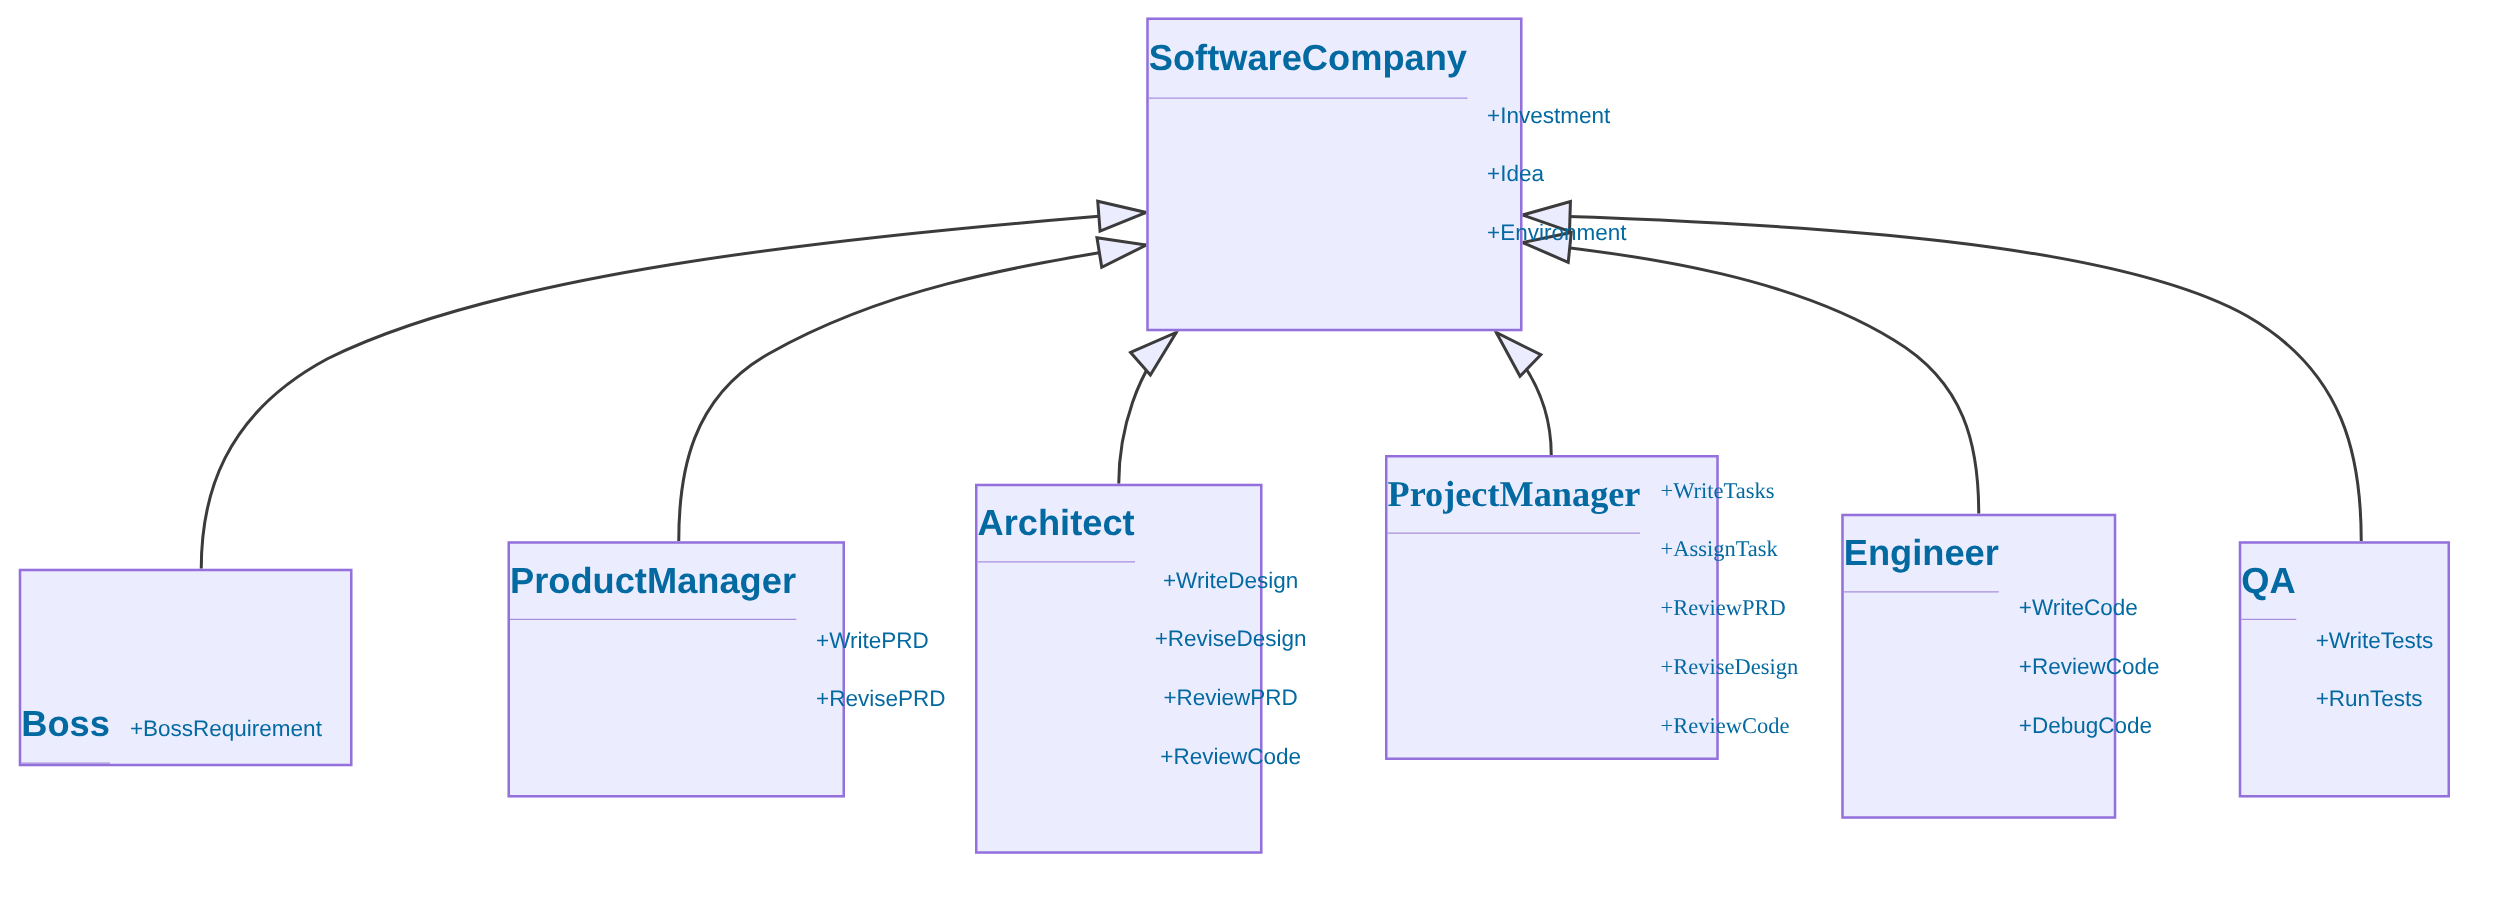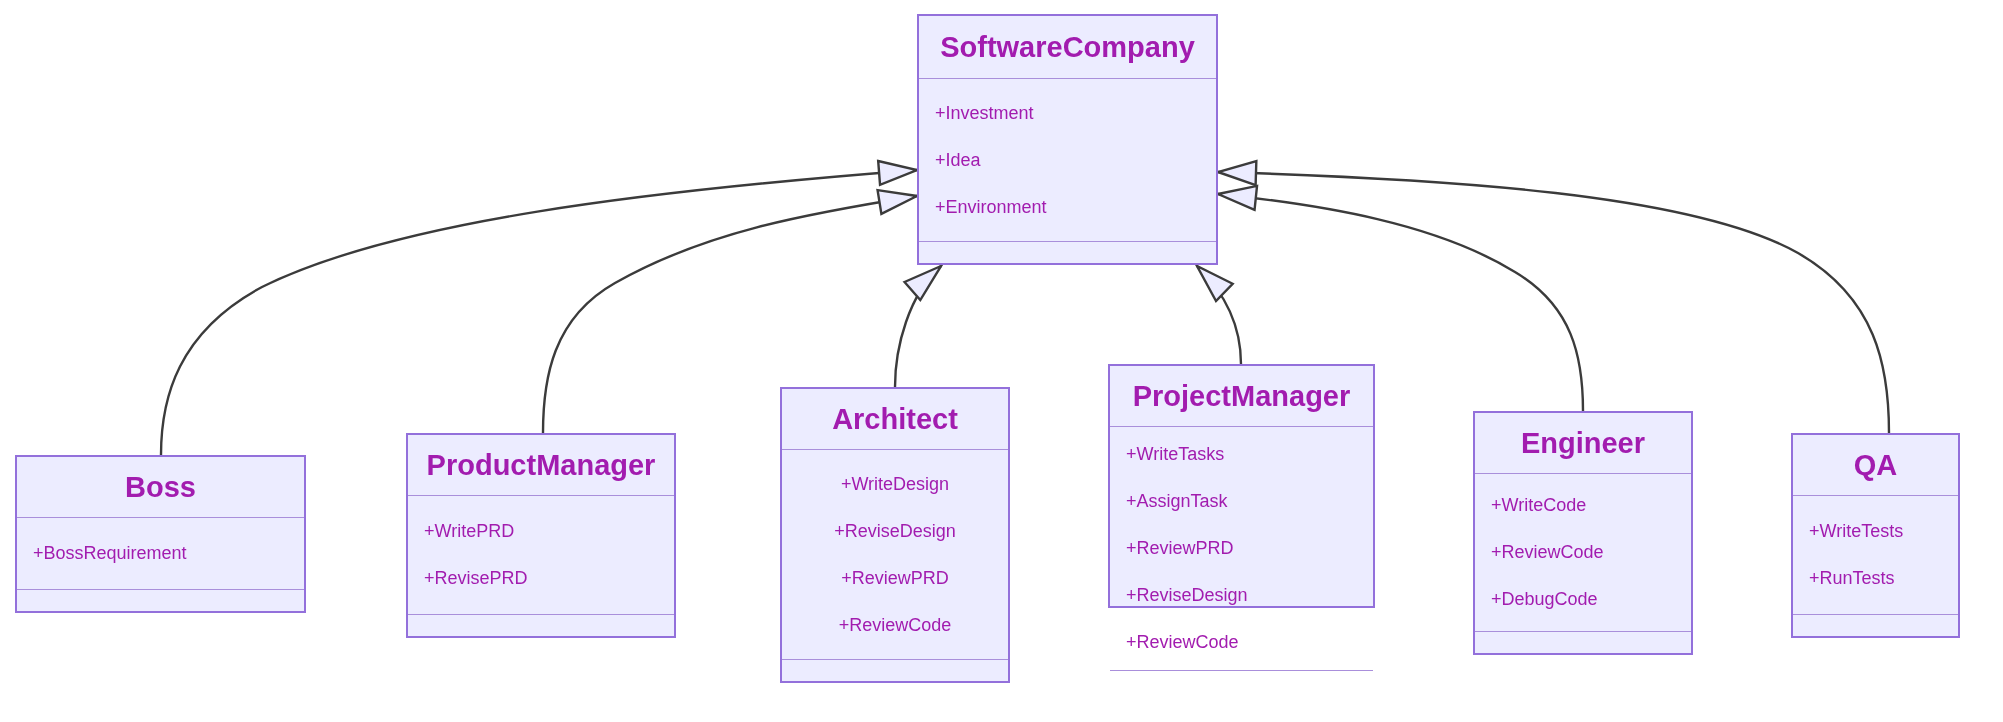--- a/index.html
+++ b/index.html
@@ -23,22 +23,22 @@
     fill: none;
     stroke: #3b3b3b;
     stroke-width: 2.4px;
   }
   .class-box {
     position: absolute;
     box-sizing: border-box;
     background: #ECECFF;
     border: 2.5px solid #9370DB;
     display: flex;
-    flex-direction: column;
-    color: #a21caf;
+    flex-direction: row;
+    color: #0369a1;
   }
   .class-title {
     height: 60px;
     flex: 0 0 auto;
     display: flex;
     align-items: center;
     justify-content: center;
     font-weight: bold;
     font-size: 29px;
     border-bottom: 1.5px solid #a98fdb;
@@ -57,24 +57,24 @@
     white-space: nowrap;
   }
   .class-empty {
     flex: 0 0 auto;
     height: 21px;
     border-top: 1.5px solid #a98fdb;
   }
   
   .node-sc   { left:  917px; top:  14px; width: 301px; height: 251px; }
   .node-sc .class-title { height: 62px; }
-  .node-boss { left:   15px; top: 455px; width: 291px; height: 158px; }
+  .node-boss { left:   15px; top: 455px; width: 267px; height: 158px; align-items: flex-end; }
   .node-pm   { left:  406px; top: 433px; width: 270px; height: 205px; }
   .node-arch { left:  780px; top: 387px; width: 230px; height: 296px; text-align: center; }
-  .node-pjm  { left: 1108px; top: 364px; width: 267px; height: 244px; }
+  .node-pjm  { left: 1108px; top: 364px; width: 267px; height: 244px; font-family: Liberation Serif, serif; }
   .node-eng  { left: 1473px; top: 411px; width: 220px; height: 244px; }
   .node-qa   { left: 1791px; top: 433px; width: 169px; height: 205px; }
 </style>
 </head>
 <body>
 
 <div class="canvas">
 
   <svg class="edges-layer" width="2003" height="722" viewBox="0 0 2003 722" xmlns="http://www.w3.org/2000/svg">
     <defs>

